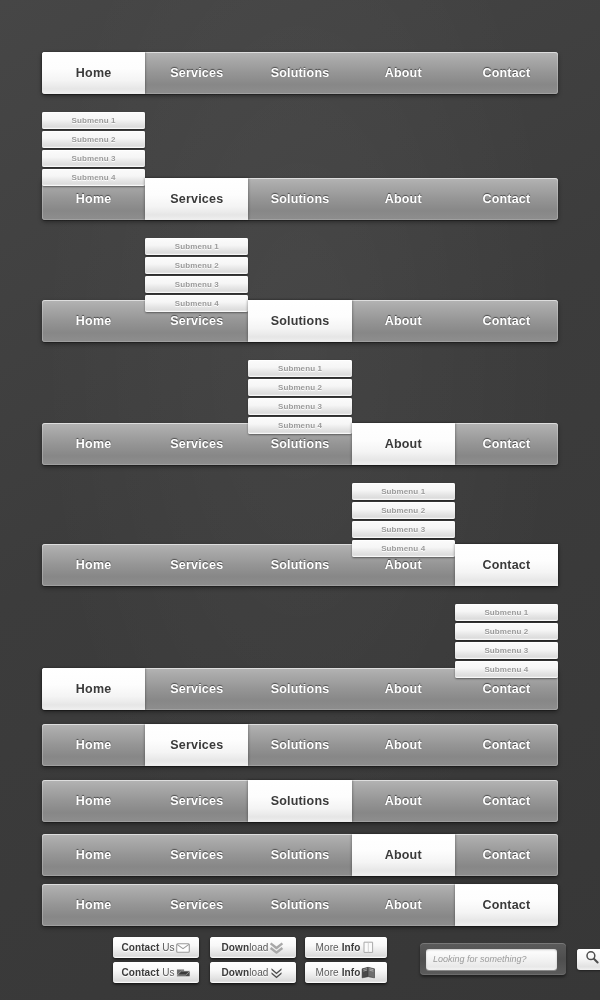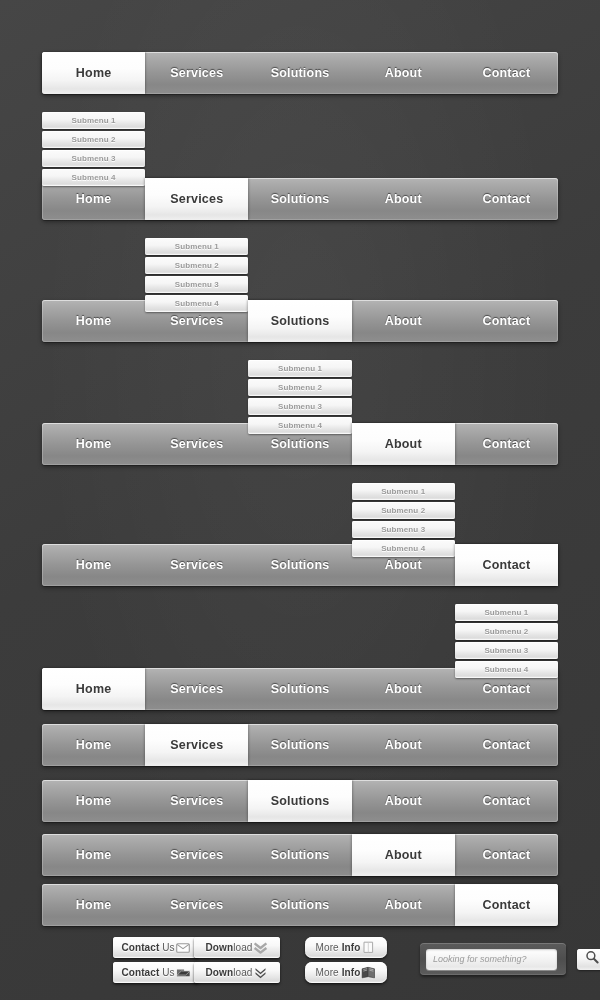--- a/index.html
+++ b/index.html
@@ -139,21 +139,21 @@
     top: 893px;
     width: 600px;
     height: 56px;
   }
 
   .btn-col {
     position: absolute;
     top: 0;
   }
   .btn-col.c1 { left: 113px; }
-  .btn-col.c2 { left: 194px; }
+  .btn-col.c2 { left: 210px; }
   .btn-col.c3 { left: 305px; }
 
   .pill {
     display: flex;
     align-items: center;
     justify-content: center;
     gap: 1px;
     height: 21px;
     padding: 0 9px;
     margin-bottom: 4px;
@@ -188,21 +188,21 @@
     align-items: center;
     justify-content: center;
     width: 15px;
     height: 13px;
     flex: 0 0 auto;
   }
   .pill .ico svg { display: block; }
 
   .btn-w-contact { width: 86px; }
   .btn-w-download { width: 86px; }
-  .btn-w-info { width: 82px; border-radius: 7px; }
+  .btn-w-info { width: 82px; }
 
   
   .searchbox {
     position: absolute;
     left: 420px;
     top: 899px;
     width: 146px;
     height: 32px;
     display: flex;
     align-items: center;

